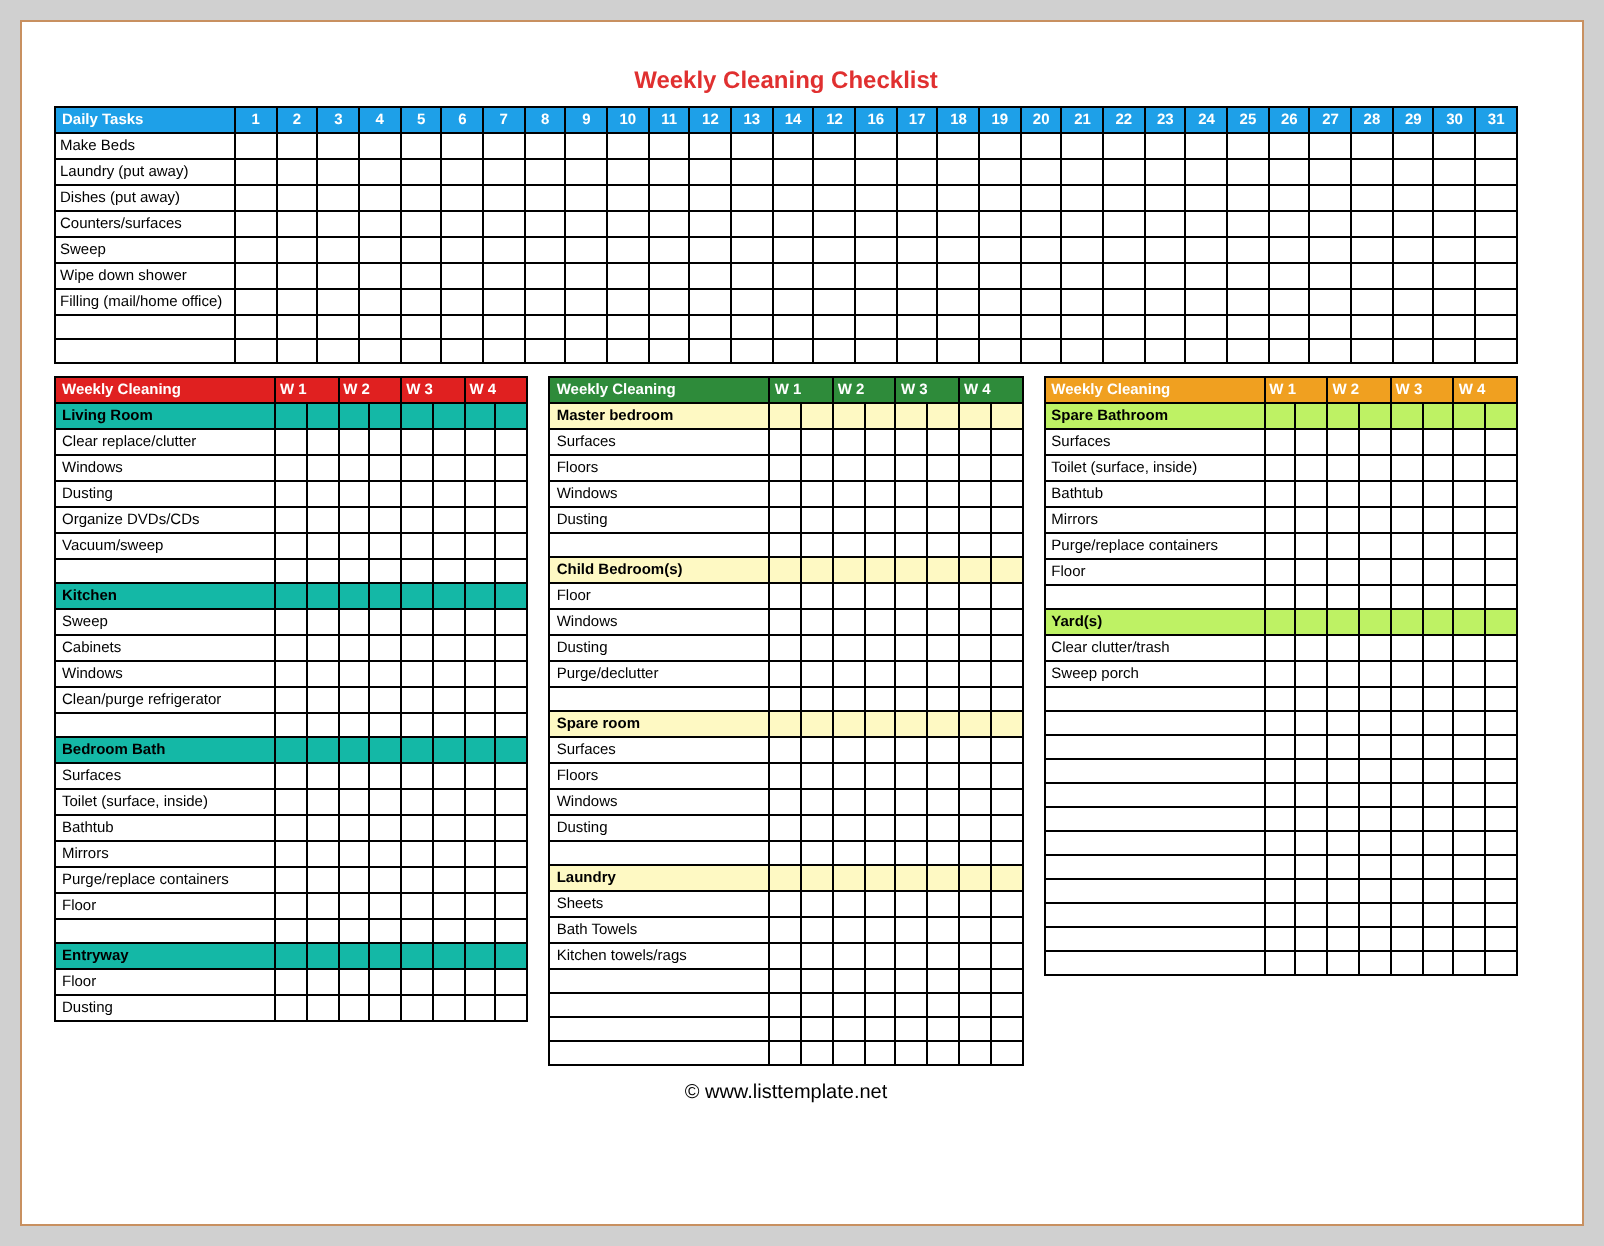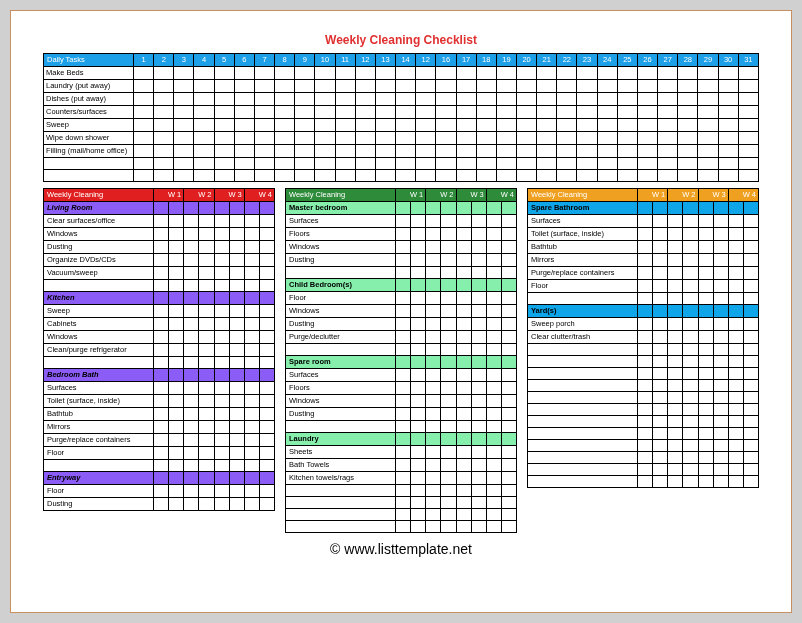--- a/index.html
+++ b/index.html
@@ -10,21 +10,21 @@
     font-family: Arial, Helvetica, sans-serif;
     font-size: 8px;
     width: 802px;
     height: 623px;
     overflow: hidden;
   }
   .page {
     background: #fff;
     border: 1px solid #c89060;
     margin: 10px;
-    padding: 22px 32px 10px 32px;
+    padding: 22px 32px 10px 16px;
     height: 603px;
     position: relative;
   }
   .title {
     text-align: center;
     color: #e03030;
     font-size: 12px;
     font-weight: bold;
     margin-bottom: 6px;
   }
@@ -36,48 +36,48 @@
   td, th {
     border: 1px solid #000;
     padding: 0 2px;
     height: 12px;
     line-height: 12px;
     font-size: 7.5px;
     overflow: hidden;
     white-space: nowrap;
     text-align: left;
   }
-  th { font-weight: normal; }
+  th { font-weight: bold; }
   .daily th { color: #fff; text-align: center; }
   .daily th:first-child { text-align: left; padding-left: 3px; }
   .daily tbody td { background: #fff; }
   .daily .blank td { border-left: 1px solid #000; border-right: 1px solid #000; }
   .daily-header { background: #1ea0e8; }
 
   .cols {
     display: flex;
     gap: 10px;
     margin-top: 6px;
   }
   .col { flex: 1; }
-  .weekly th { color: #fff; text-align: right; font-size: 7.5px; }
+  .weekly th { color: #fff; text-align: left; font-size: 7.5px; }
   .weekly th:first-child { text-align: left; padding-left: 3px; }
   .weekly td:first-child { padding-left: 3px; }
   .weekly tbody td { background: #fff; }
   .weekly .section td { font-weight: bold; }
-  .red    .section td { background: #8b5cf6; font-style: italic; }
-  .green  .section td { background: #86efac; }
-  .orange .section td { background: #0ea5e9; }
+  .red    .section td { background: #14b8a6; }
+  .green  .section td { background: #fef9c3; }
+  .orange .section td { background: #bef264; }
   .red    .whdr { background: #e02020; }
   .green  .whdr { background: #2e8b3a; }
   .orange .whdr { background: #f0a020; }
   .weekly .blank td:first-child { border-bottom: 1px solid #000; }
   .footer {
     text-align: center;
-    font-size: 14px;
+    font-size: 10px;
     margin-top: 8px;
     color: #000;
   }
 </style>
 </head>
 <body>
 
 <div class="page">
   <div class="title">Weekly Cleaning Checklist</div>
 
@@ -460,21 +460,21 @@
               <td></td>
               <td></td>
               <td></td>
               <td></td>
               <td></td>
               <td></td>
               <td></td>
               <td></td>
             </tr>
             <tr>
-              <td>Clear surfaces/office</td>
+              <td>Clear replace/clutter</td>
               <td></td>
               <td></td>
               <td></td>
               <td></td>
               <td></td>
               <td></td>
               <td></td>
               <td></td>
             </tr>
             <tr>
@@ -1150,32 +1150,32 @@
               <td></td>
               <td></td>
               <td></td>
               <td></td>
               <td></td>
               <td></td>
               <td></td>
               <td></td>
             </tr>
             <tr>
+              <td>Clear clutter/trash</td>
+              <td></td>
+              <td></td>
+              <td></td>
+              <td></td>
+              <td></td>
+              <td></td>
+              <td></td>
+              <td></td>
+            </tr>
+            <tr>
               <td>Sweep porch</td>
-              <td></td>
-              <td></td>
-              <td></td>
-              <td></td>
-              <td></td>
-              <td></td>
-              <td></td>
-              <td></td>
-            </tr>
-            <tr>
-              <td>Clear clutter/trash</td>
               <td></td>
               <td></td>
               <td></td>
               <td></td>
               <td></td>
               <td></td>
               <td></td>
               <td></td>
             </tr>
             <tr class="blank">

